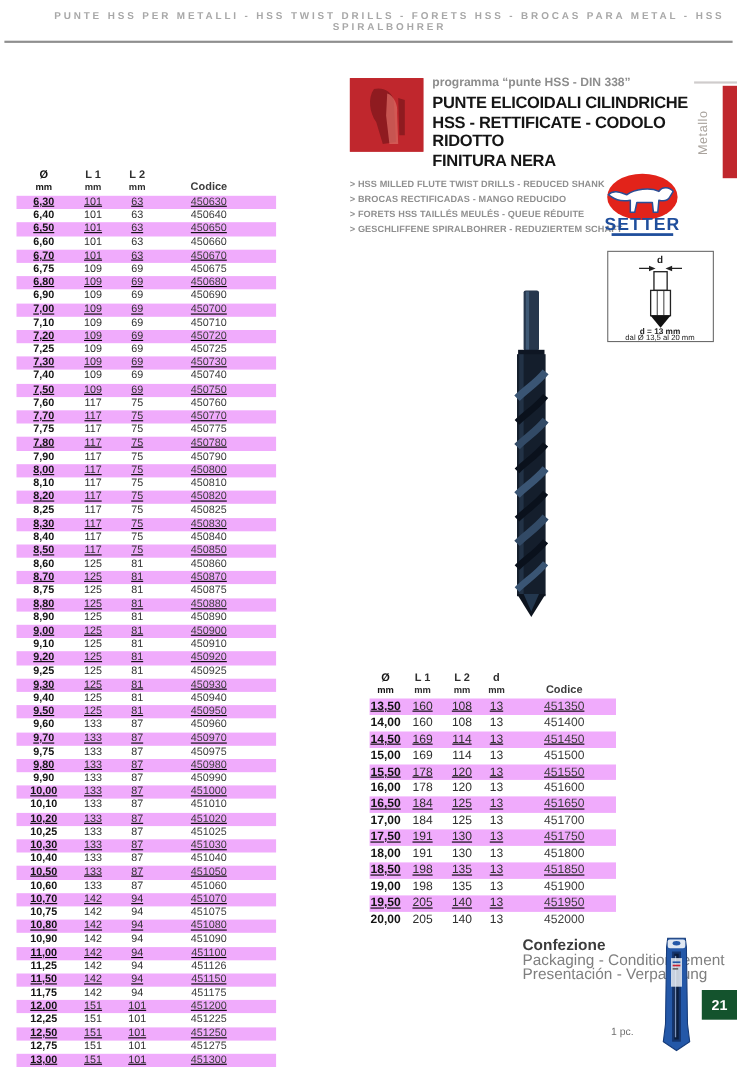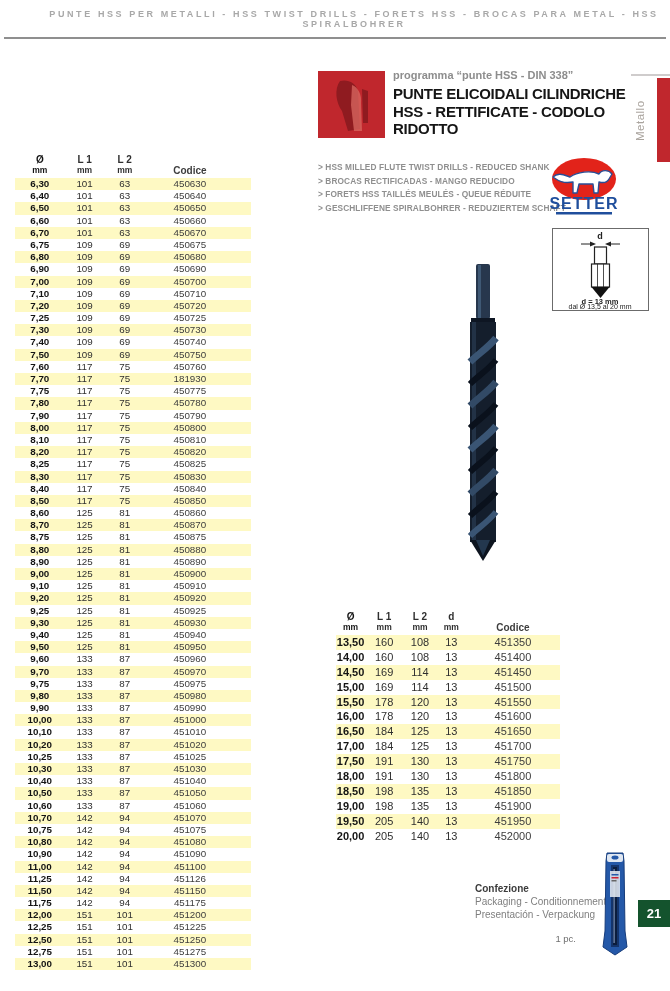--- a/index.html
+++ b/index.html
@@ -38,42 +38,42 @@
   
   .drill-photo { position:absolute; left:452px; top:262px; width:58px; height:300px; }
 
   
   .tbl { position:absolute; }
   .tbl .thead { display:flex; font-weight:bold; color:#9b9186; font-size:10px; line-height:11px;
     text-align:center; padding-bottom:2px; }
   .tbl .thead .hc { display:flex; flex-direction:column; justify-content:flex-end; }
   .tbl .thead .h-sub { font-size:8.5px; font-weight:bold; }
   .tbl .tr { display:flex; align-items:center; }
-  .tbl .tr.shaded { background:#fef9c3; }
+  .tbl .tr.shaded { background:#f0abfc;text-decoration:underline; }
   .tbl .td { display:block; text-align:center; }
 
   .lt { left:15px; top:153px; width:236px; }
   .lt .thead { height:25px; }
   .lt .tr { height:12.2px; font-size:9.8px; line-height:12.2px; }
   .lt .c0 { width:21%; font-weight:bold; color:#141414; }
   .lt .c1 { width:17%; color:#2f2f2f; }
   .lt .c2 { width:17%; color:#2f2f2f; }
   .lt .c3 { width:45%; color:#3d3d3d; padding-right:16px; }
 
   .rt { left:336px; top:608px; width:224px; }
   .rt .thead { height:27px; }
   .rt .tr { height:14.9px; font-size:11px; line-height:14.9px; }
   .rt .c0 { width:13%; font-weight:bold; color:#141414; }
   .rt .c1 { width:17%; color:#2f2f2f; }
   .rt .c2 { width:15%; color:#2f2f2f; }
   .rt .c3 { width:13%; color:#2f2f2f; }
   .rt .c4 { width:42%; color:#3d3d3d; }
 
   
-  .packaging { position:absolute; left:475px; top:882px; font-size:10px; line-height:13px; color:#7f7f7f; }
+  .packaging { position:absolute; left:475px; top:853px; font-size:14px; line-height:13px; color:#7f7f7f; }
   .packaging .pk-title { font-weight:bold; color:#3c3c3c; }
   .qty { position:absolute; left:540px; top:933px; width:36px; text-align:right;
     font-size:9.5px; color:#6f6f6f; }
   .blister { position:absolute; left:601px; top:851px; width:28px; height:106px; }
 
   
   .page-num { position:absolute; left:638px; top:900px; width:32px; height:27px; background:#14532d;
     color:#ffffff; font-size:13px; font-weight:bold; text-align:center; line-height:27px; }
 </style>
 </head>
@@ -90,20 +90,21 @@
       <path d="M22 10 C30 8 38 12 40 20 L42 58 L30 60 L24 40 C18 32 16 18 22 10 Z" fill="#8f1b20"></path>
       <path d="M34 14 C40 16 44 24 43 32 L44 60 L36 60 L33 34 Z" fill="#d96a62" opacity="0.75"></path>
       <path d="M44 18 L50 20 L50 52 L45 52 Z" fill="#8f1b20"></path>
     </svg>
   </div>
 
   <div class="program-label">programma “punte HSS - DIN 338”</div>
   <div class="main-title">
     <div>PUNTE ELICOIDALI CILINDRICHE</div>
     <div>HSS - RETTIFICATE - CODOLO RIDOTTO</div>
+    <div>FINITURA NERA</div>
   </div>
 
   <div class="side-tab">
     <div class="red-bar"></div>
     <div class="tab-label">Metallo</div>
   </div>
 
   <div class="bullets">
     <div>&gt; HSS MILLED FLUTE TWIST DRILLS - REDUCED SHANK</div>
     <div>&gt; BROCAS RECTIFICADAS - MANGO REDUCIDO</div>
@@ -271,21 +272,21 @@
         <div class="tr">
           <span class="td c0">7,60</span>
           <span class="td c1">117</span>
           <span class="td c2">75</span>
           <span class="td c3">450760</span>
         </div>
         <div class="tr shaded">
           <span class="td c0">7,70</span>
           <span class="td c1">117</span>
           <span class="td c2">75</span>
-          <span class="td c3">181930</span>
+          <span class="td c3">450770</span>
         </div>
         <div class="tr">
           <span class="td c0">7,75</span>
           <span class="td c1">117</span>
           <span class="td c2">75</span>
           <span class="td c3">450775</span>
         </div>
         <div class="tr shaded">
           <span class="td c0">7,80</span>
           <span class="td c1">117</span>

